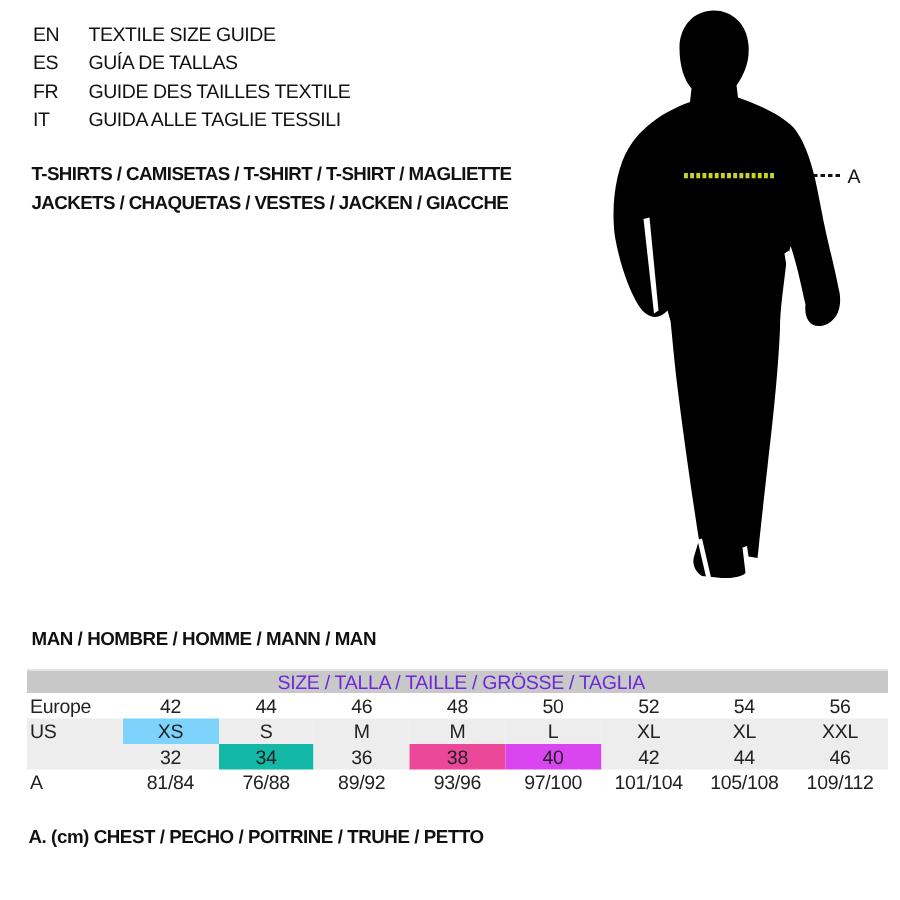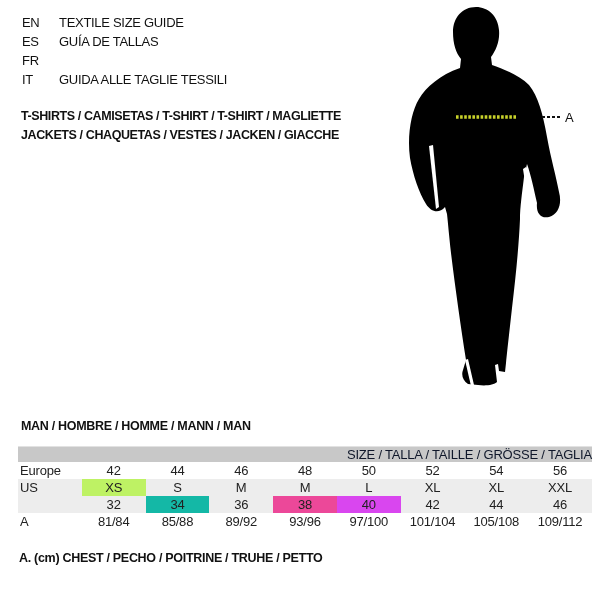--- a/index.html
+++ b/index.html
@@ -18,39 +18,40 @@
   
   .figure-wrap{position:absolute;left:398px;top:3px;width:180px;height:388px;}
   .figure-wrap svg{display:block;width:180px;height:388px;}
   .measure-label{font-family:"Liberation Sans","DejaVu Sans",sans-serif;font-size:13px;fill:#111;}
   
   .section-title{position:absolute;left:21px;top:419px;font-weight:bold;font-size:12.5px;letter-spacing:-0.3px;}
   
   .size-table{position:absolute;left:18px;top:446px;width:574px;border-collapse:collapse;table-layout:fixed;}
   .size-table td{font-size:13px;letter-spacing:-0.2px;color:#222;height:17px;padding:0;text-align:center;vertical-align:middle;white-space:nowrap;}
   .size-table td.lbl{text-align:left;padding-left:2px;width:62px;}
-  .size-table tr.hdr td{height:15px;text-align:right;padding-left:5px;color:#0f172a;}
+  .size-table tr.hdr td{height:15px;text-align:center;padding-left:5px;color:#6d28d9;}
   .size-table tr.hdr{border-top:1px solid #e2e2e2;}
   
   .footnote{position:absolute;left:19px;top:551px;font-weight:bold;font-size:12.5px;letter-spacing:-0.3px;}
 </style>
 </head>
 <body>
 
 <div class="lang-block">
   <div class="lang-row">
     <span class="lang-code">EN</span>
     <span class="lang-label">TEXTILE SIZE GUIDE</span>
   </div>
   <div class="lang-row">
     <span class="lang-code">ES</span>
     <span class="lang-label">GUÍA DE TALLAS</span>
   </div>
   <div class="lang-row">
     <span class="lang-code">FR</span>
+    <span class="lang-label">GUIDE DES TAILLES TEXTILE</span>
   </div>
   <div class="lang-row">
     <span class="lang-code">IT</span>
     <span class="lang-label">GUIDA ALLE TAGLIE TESSILI</span>
   </div>
 </div>
 
 <div class="category-block">
   <div class="category-line">T-SHIRTS / CAMISETAS / T-SHIRT / T-SHIRT / MAGLIETTE</div>
   <div class="category-line">JACKETS / CHAQUETAS / VESTES / JACKEN / GIACCHE</div>
@@ -109,21 +110,21 @@
     <td>44</td>
     <td>46</td>
     <td>48</td>
     <td>50</td>
     <td>52</td>
     <td>54</td>
     <td>56</td>
   </tr>
   <tr class="stripe">
     <td class="lbl" style="background: rgb(237, 237, 237);">US</td>
-    <td style="background: #bef264;">XS</td>
+    <td style="background: #7dd3fc;">XS</td>
     <td style="background: rgb(237, 237, 237);">S</td>
     <td style="background: rgb(237, 237, 237);">M</td>
     <td style="background: rgb(237, 237, 237);">M</td>
     <td style="background: rgb(237, 237, 237);">L</td>
     <td style="background: rgb(237, 237, 237);">XL</td>
     <td style="background: rgb(237, 237, 237);">XL</td>
     <td style="background: rgb(237, 237, 237);">XXL</td>
   </tr>
   <tr class="stripe">
     <td class="lbl" style="background: rgb(237, 237, 237);"></td>
@@ -132,21 +133,21 @@
     <td style="background: rgb(237, 237, 237);">36</td>
     <td style="background: #ec4899;">38</td>
     <td style="background: #d946ef;">40</td>
     <td style="background: rgb(237, 237, 237);">42</td>
     <td style="background: rgb(237, 237, 237);">44</td>
     <td style="background: rgb(237, 237, 237);">46</td>
   </tr>
   <tr>
     <td class="lbl">A</td>
     <td>81/84</td>
-    <td>85/88</td>
+    <td>76/88</td>
     <td>89/92</td>
     <td>93/96</td>
     <td>97/100</td>
     <td>101/104</td>
     <td>105/108</td>
     <td>109/112</td>
   </tr>
 </tbody>
   </table>
 

